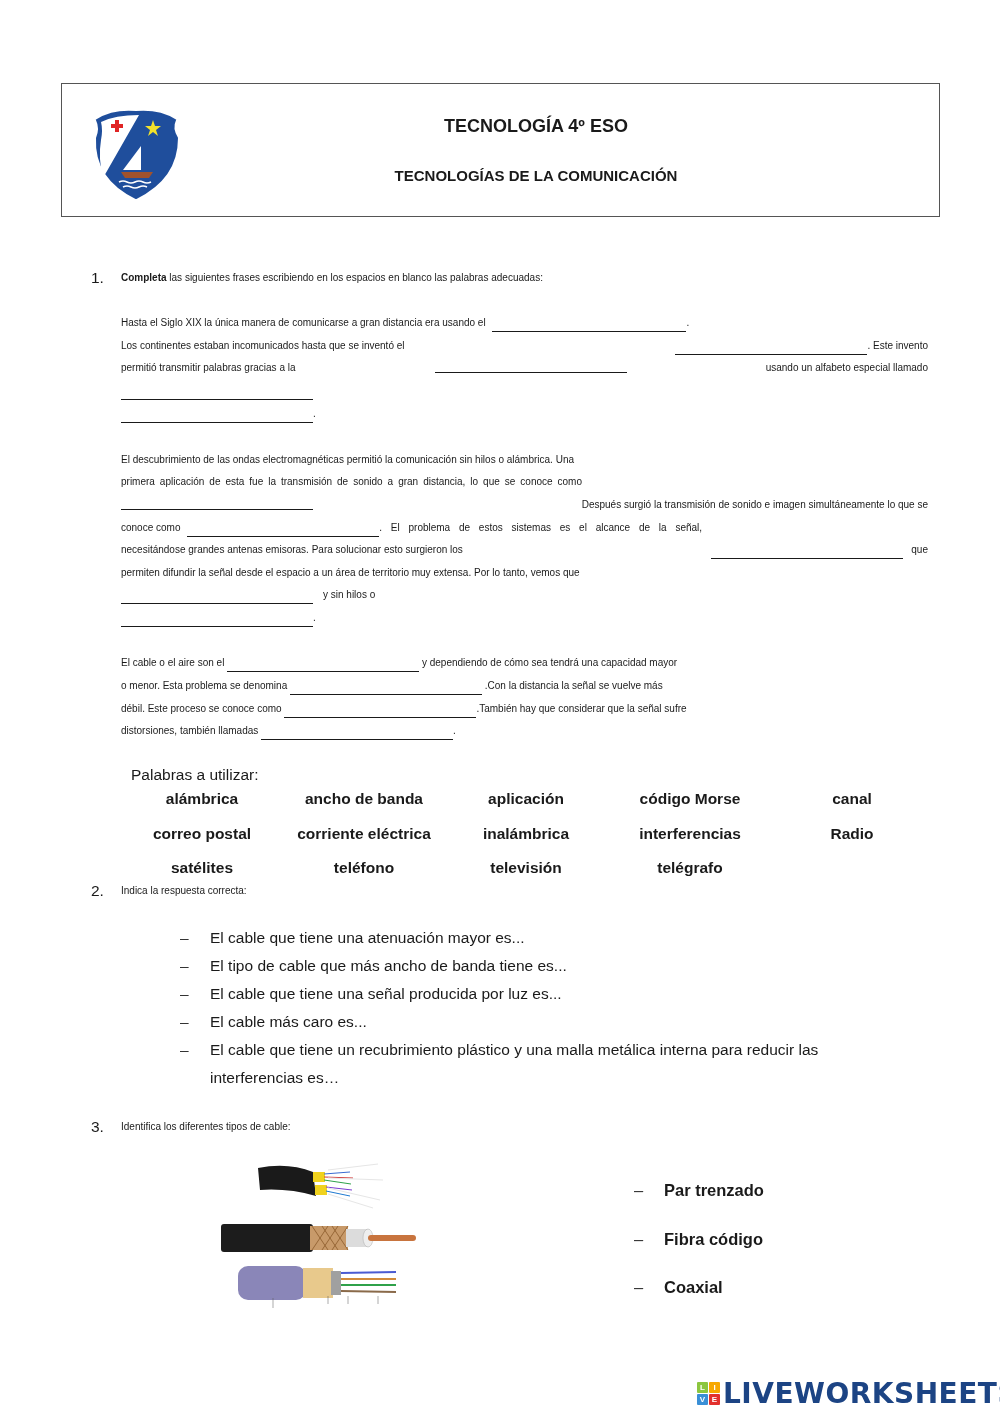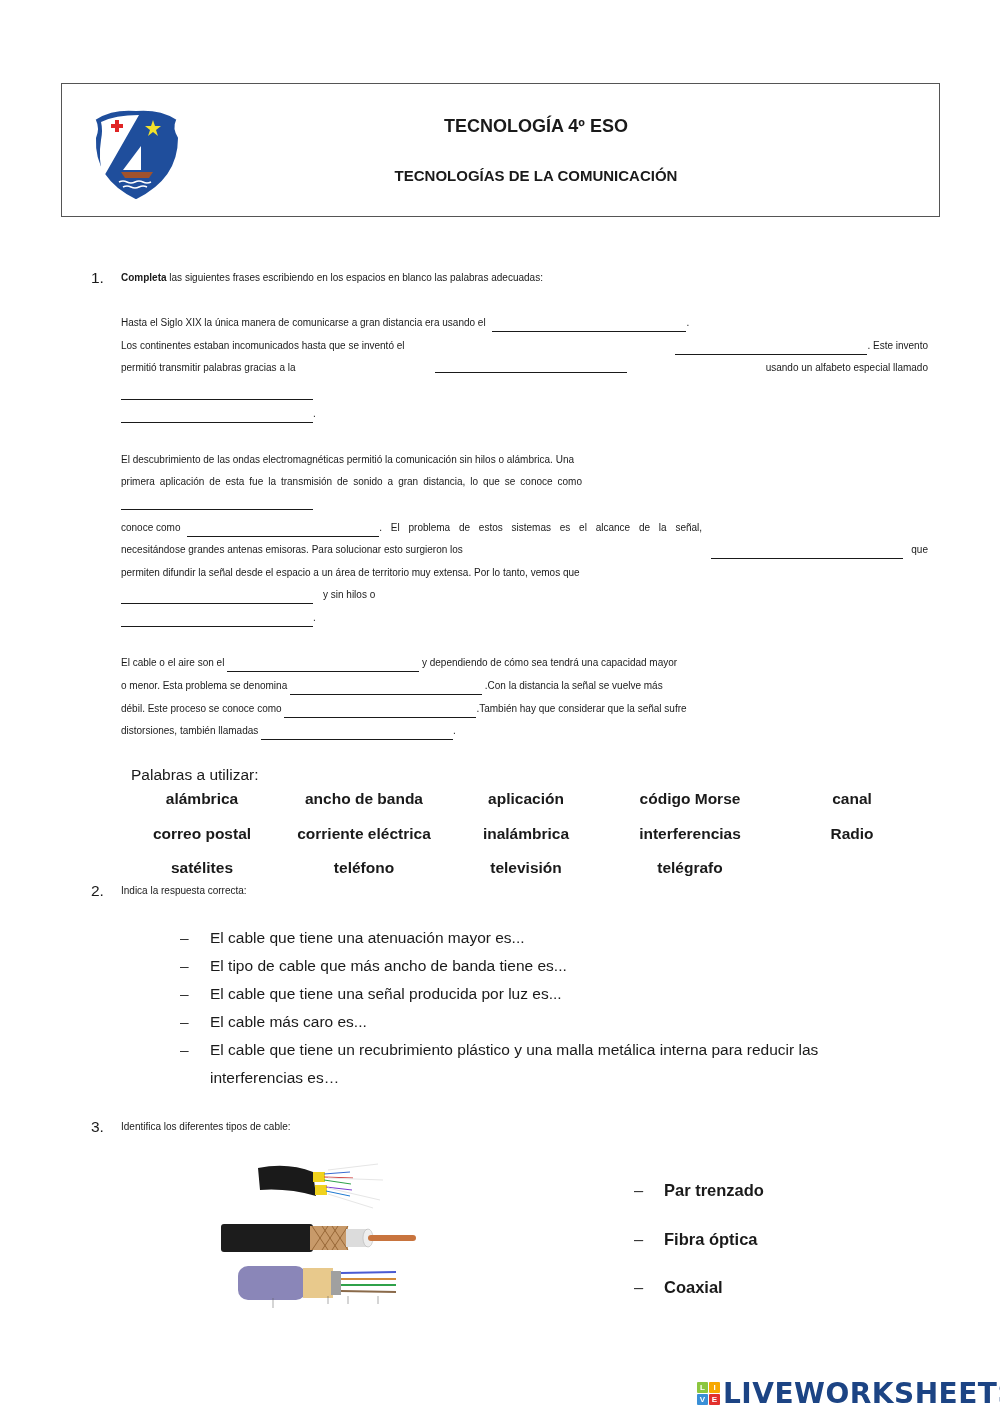--- a/index.html
+++ b/index.html
@@ -79,20 +79,21 @@
   <span><input class="blank" style="width: 192px;"></span>
 </div>
 <div class="line" style="top:403px">
   <input class="blank" style="width: 192px;"><span>.</span>
 </div>
 
 <div class="line" style="top:449px"><span>El descubrimiento de las ondas electromagnéticas permitió la comunicación sin hilos o alámbrica. Una</span></div>
 <div class="line" style="top:471px;word-spacing:2.2px"><span>primera aplicación de esta fue la transmisión de sonido a gran distancia, lo que se conoce como</span></div>
 <div class="line justify" style="top:494px">
   <input class="blank" style="width: 192px;">
+  <span>Después surgió la transmisión de sonido e imagen simultáneamente lo que se</span>
 </div>
 <div class="line" style="top:517px">
   <span>conoce como</span>
   <input class="blank" style="width: 192px; margin-left: 4px;"><span style="word-spacing:6px">. El problema de estos sistemas es el alcance de la señal,</span>
 </div>
 <div class="line justify" style="top:539px">
   <span>necesitándose grandes antenas emisoras. Para solucionar esto surgieron los</span>
   <span><input class="blank" style="width: 192px; margin-right: 8px;"><span>que</span></span>
 </div>
 <div class="line" style="top:562px"><span>permiten difundir la señal desde el espacio a un área de territorio muy extensa. Por lo tanto, vemos que</span></div>
@@ -209,21 +210,21 @@
       <line x1="110" y1="138" x2="110" y2="146"></line>
     <line x1="130" y1="138" x2="130" y2="146"></line>
       <line x1="160" y1="138" x2="160" y2="146"></line>
   </g>
 </svg>
 
 <div class="cable-opt" style="top:1181px">
   <span class="dash">–</span><span>Par trenzado</span>
 </div>
 <div class="cable-opt" style="top:1230px">
-  <span class="dash">–</span><span>Fibra óptica</span>
+  <span class="dash">–</span><span>Fibra código</span>
 </div>
 <div class="cable-opt" style="top:1278px">
   <span class="dash">–</span><span>Coaxial</span>
 </div>
 
 <div class="lw-logo">
   <div class="lw-squares">
     <span style="background:#8cc63f">L</span>
     <span style="background:#f7a800">I</span>
     <span style="background:#3a8fd6">V</span>

